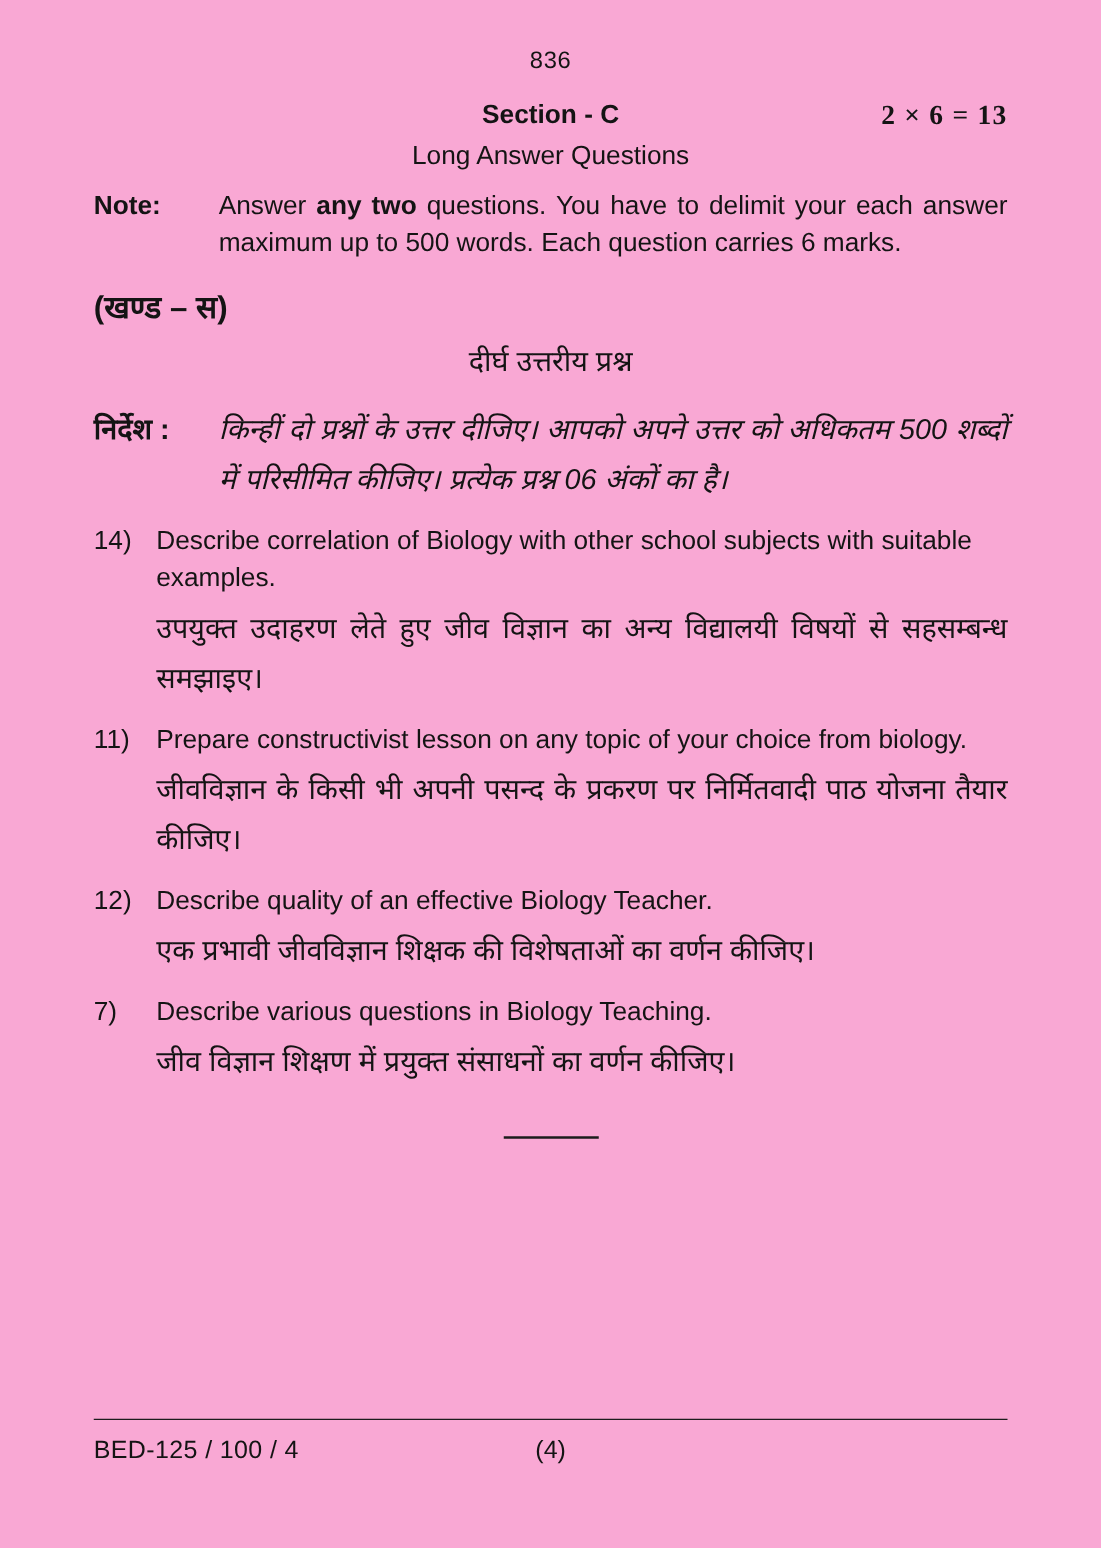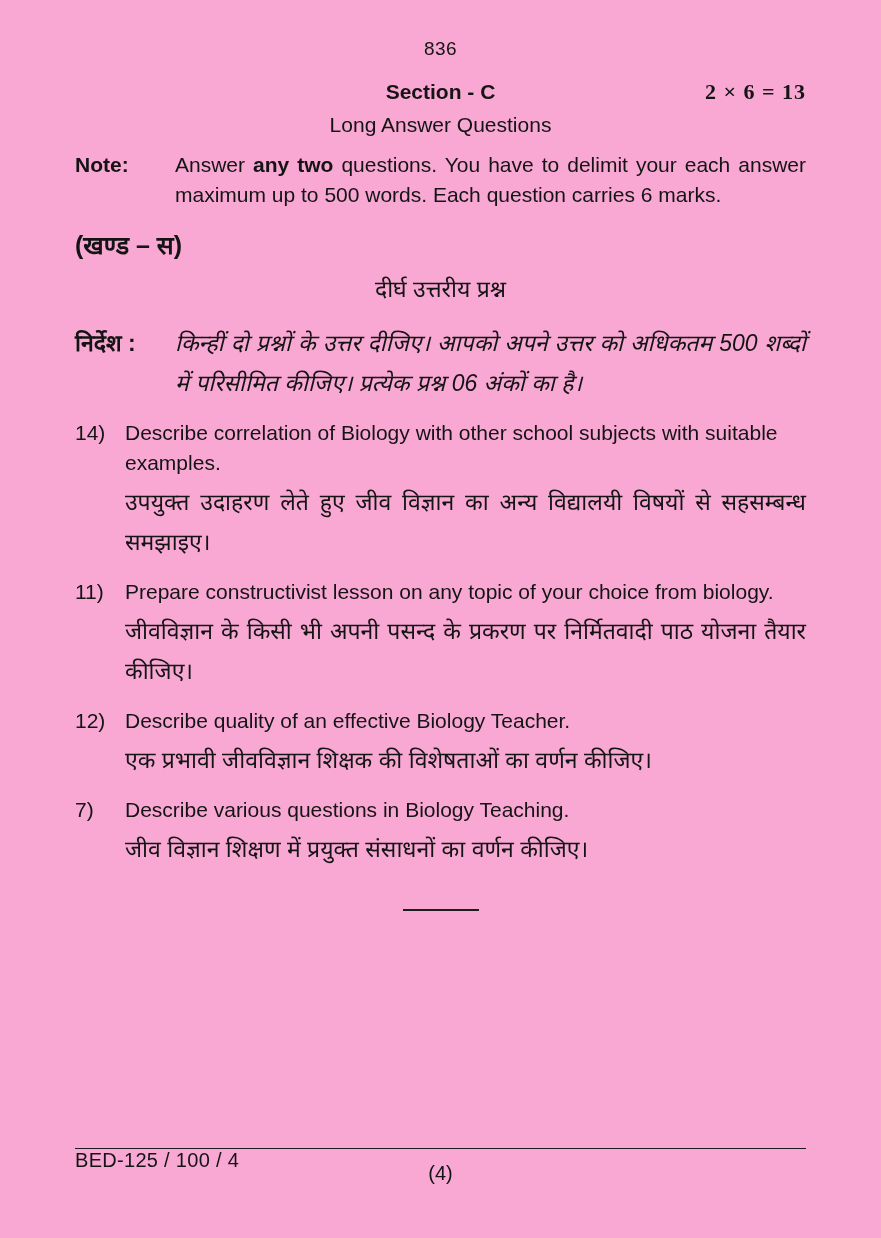--- a/index.html
+++ b/index.html
@@ -122,20 +122,21 @@
     width: 76px;
     border-top: 2px solid #1c1c1c;
     margin: 40px auto 0 auto;
   }
   .page-footer {
     position: absolute;
     left: 75px;
     right: 75px;
     bottom: 66px;
     border-top: 1.5px solid #1c1c1c;
+    padding-top: 13px;
   }
   .footer-left {
     font-size: 20px;
     letter-spacing: 0.3px;
   }
   .footer-center {
     position: absolute;
     left: 50%;
     transform: translateX(-50%);
     top: 13px;

